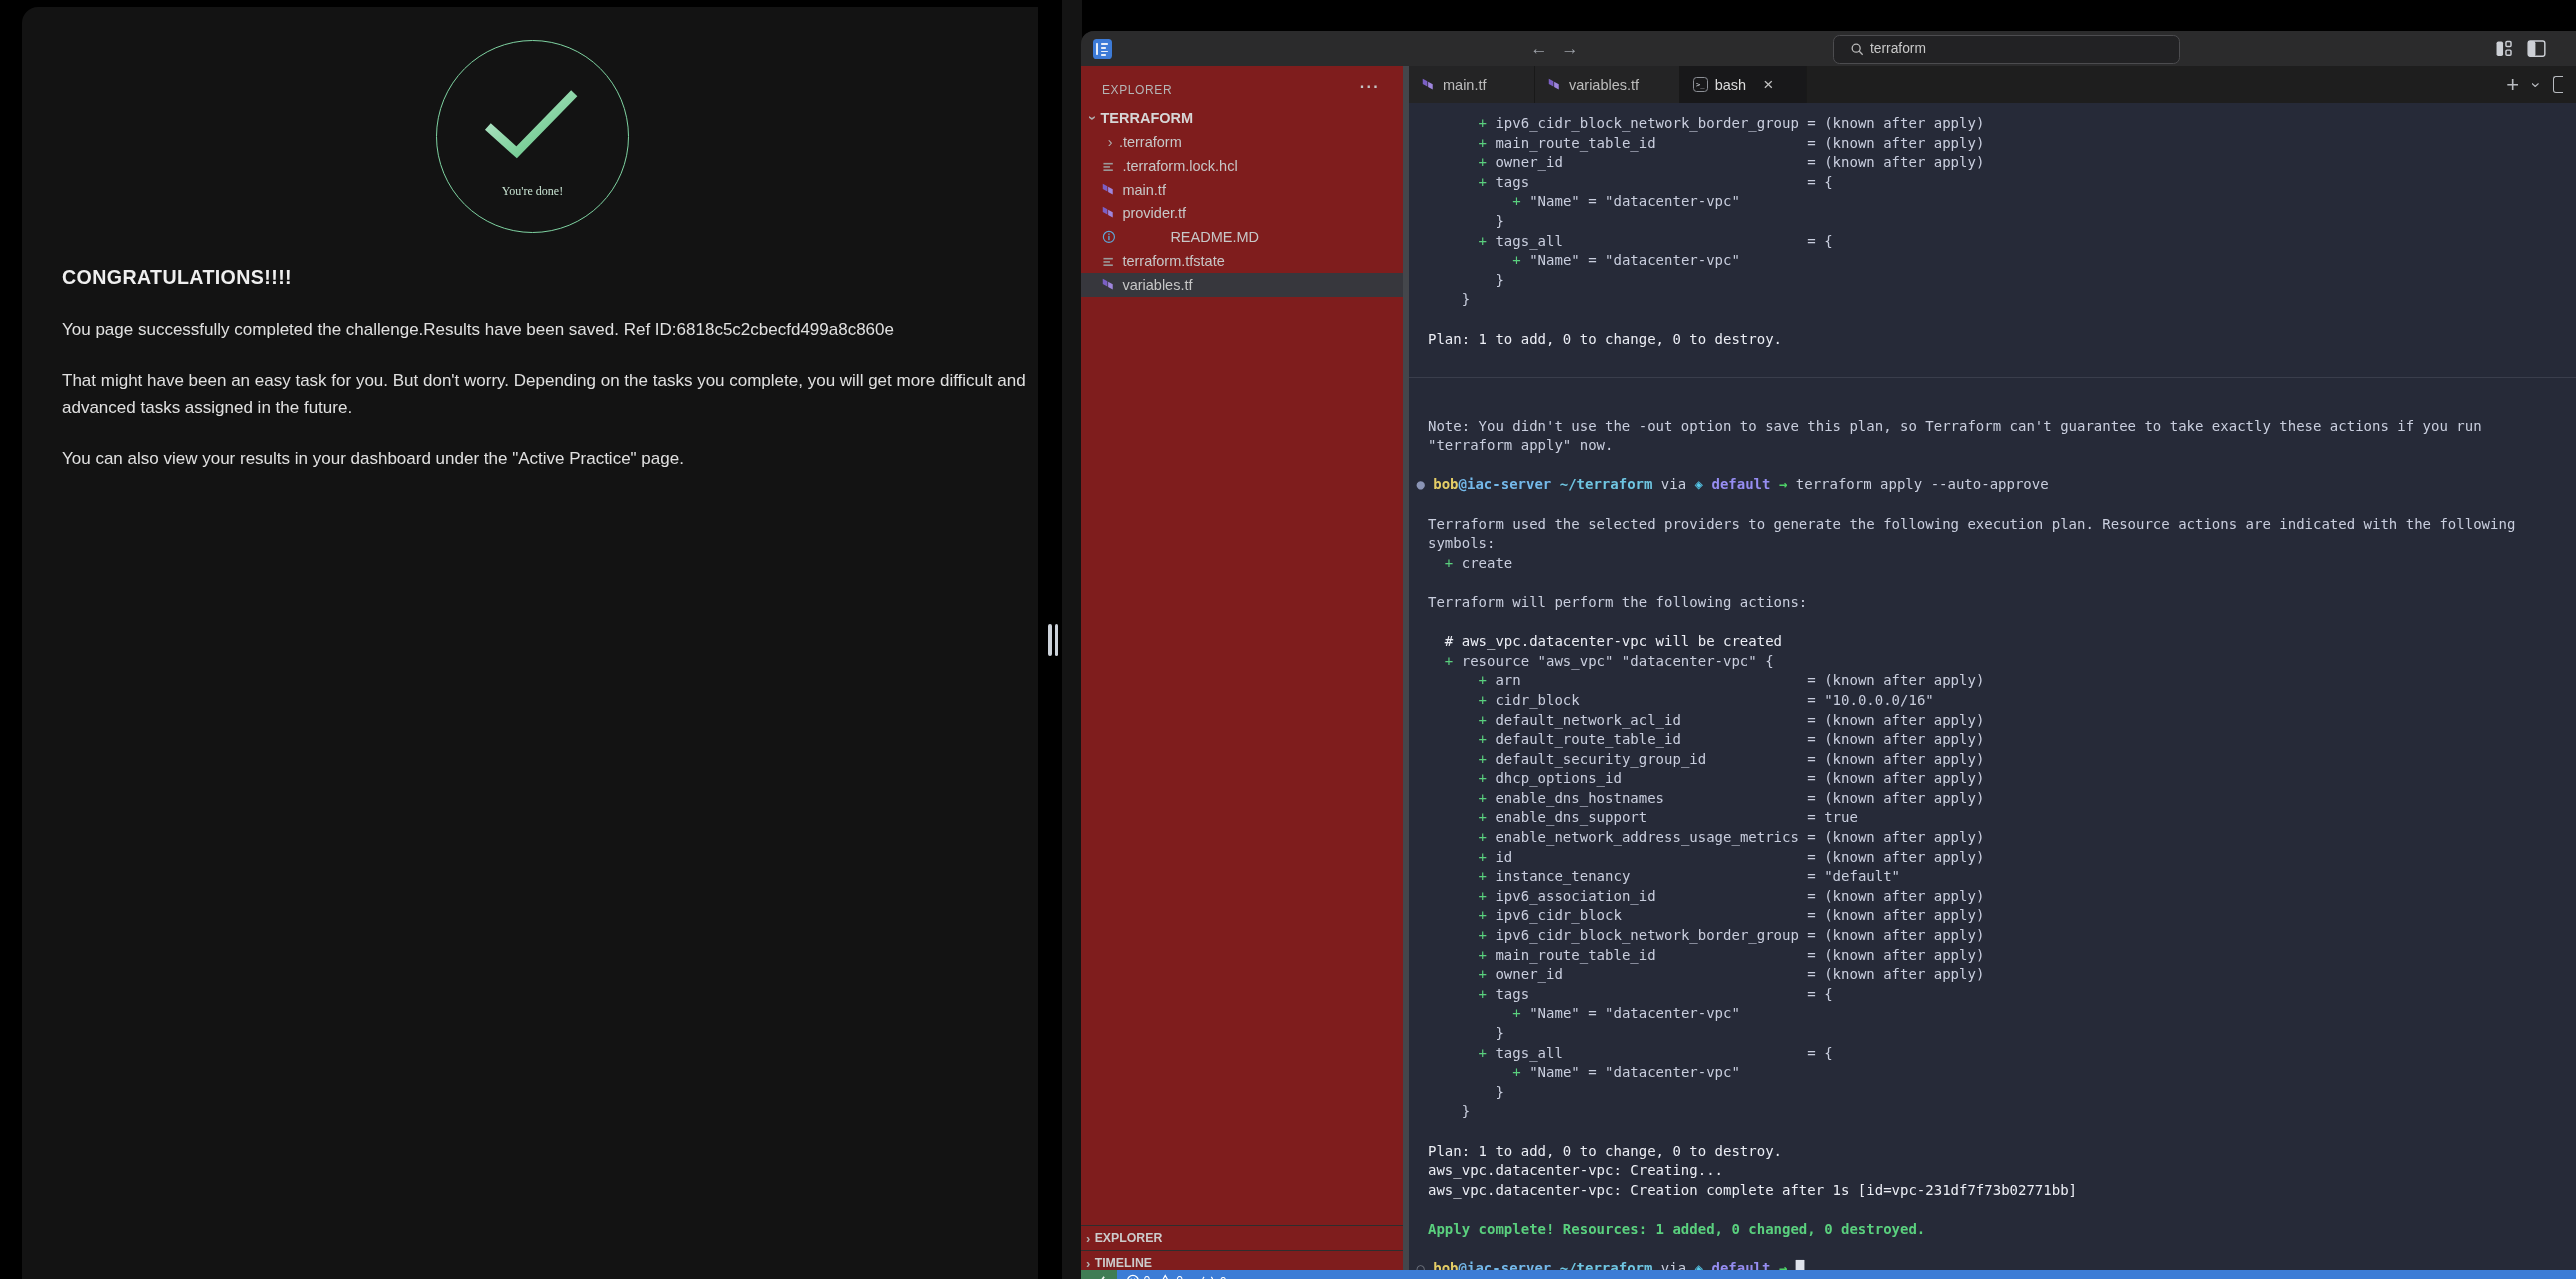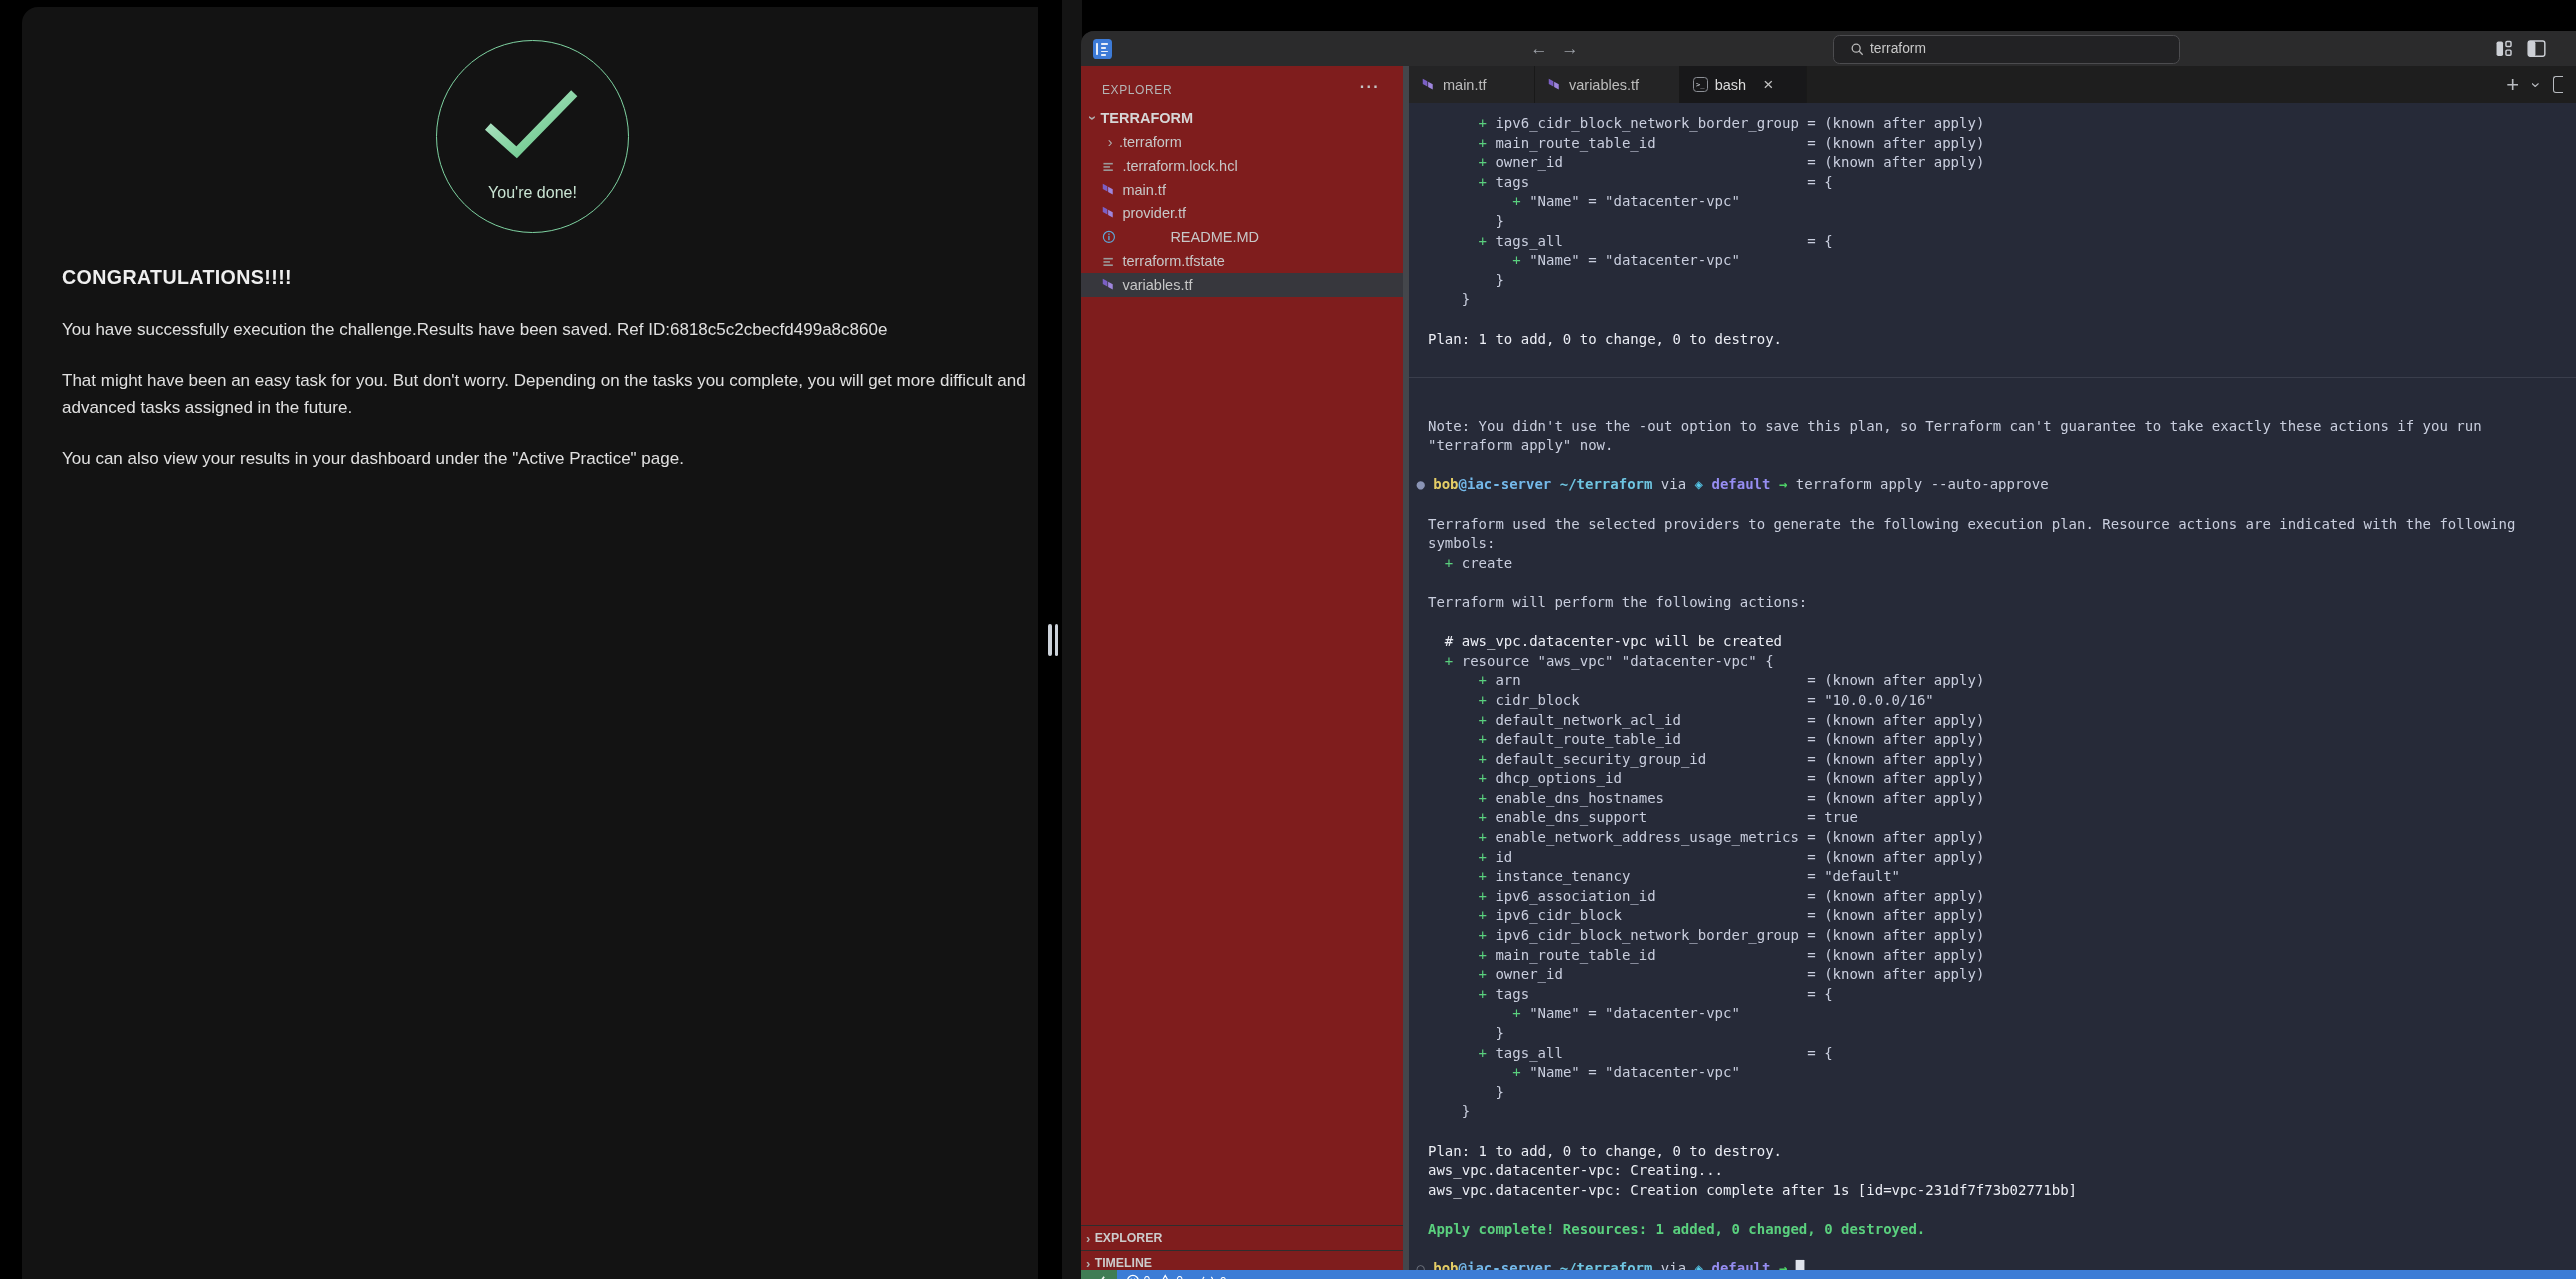--- a/index.html
+++ b/index.html
@@ -5,21 +5,21 @@
   html,body{margin:0;padding:0;background:#000;}
   body{width:2576px;height:1280px;position:relative;overflow:hidden;
        font-family:"Liberation Sans",sans-serif;}
   .abs{position:absolute;}
 
   
   #left-panel{left:22px;top:7.2px;width:1016px;height:1272px;background:#131313;
               border-radius:16px 0 0 0;}
   #done-circle{left:414px;top:33px;width:191px;height:191px;border:1.4px solid #7fd3a2;
                border-radius:50%;}
-  #done-label{left:0;top:143px;width:191px;text-align:center;color:#c9e4d3;font-size:16px;}
+  #done-label{left:0;top:143px;width:191px;text-align:center;color:#c9e4d3;font-size:12px;font-family:Liberation Serif, serif;}
   #congrats{left:40px;top:259px;color:#efefef;font-size:19.6px;font-weight:bold;letter-spacing:0.4px;text-align:center;}
   .para{left:40px;color:#e0e0e0;font-size:17px;line-height:26.4px;max-width:970px;}
   #para1{top:310px;}
   #para2{top:361px;}
   #para3{top:439px;}
 
   
   #grip{left:1046px;top:624px;width:16px;height:32px;}
   #grip span{position:absolute;top:0;width:3.6px;height:32px;background:#ccd2da;border-radius:2.2px;}
   #grip span:first-child{left:2.2px;} #grip span:last-child{left:8.7px;}
@@ -98,21 +98,21 @@
           <linearGradient id="ckg" x1="0" y1="0" x2="1" y2="1">
         <stop offset="0" stop-color="#c4ecd6"></stop>
             <stop offset="1" stop-color="#58c07c"></stop>
       </linearGradient>
         </defs>
       <path d="M8 52 L48 88 L128 6" stroke="url(#ckg)" stroke-width="12" fill="none"></path>
     </svg>
     <div class="abs" id="done-label">You're done!</div>
   </div>
   <div class="abs" id="congrats">CONGRATULATIONS!!!!</div>
-  <div class="abs para" id="para1">You have successfully execution the challenge.Results have been saved. Ref ID:6818c5c2cbecfd499a8c860e</div>
+  <div class="abs para" id="para1">You page successfully completed the challenge.Results have been saved. Ref ID:6818c5c2cbecfd499a8c860e</div>
   <div class="abs para" id="para3">You can also view your results in your dashboard under the "Active Practice" page.</div>
   <div class="abs para" id="para2">That might have been an easy task for you. But don't worry. Depending on the tasks you complete, you will get more difficult and advanced tasks assigned in the future.</div>
 </div>
 
 <div class="abs" id="grip">
     <span></span>
     <span></span>
   </div>
 <div class="abs" id="edge-strip"></div>
 

